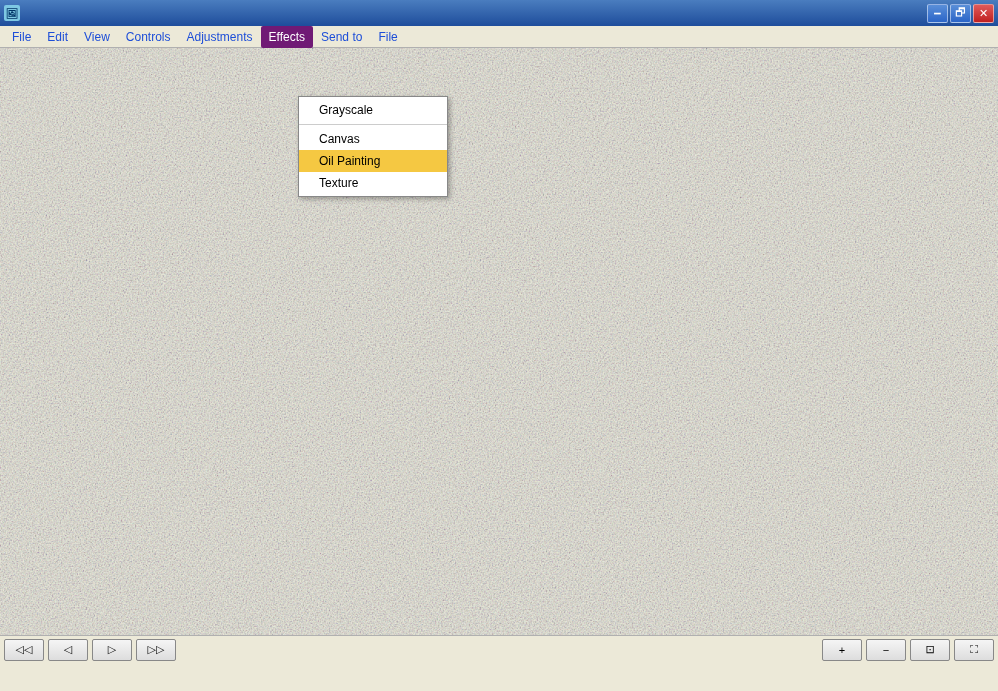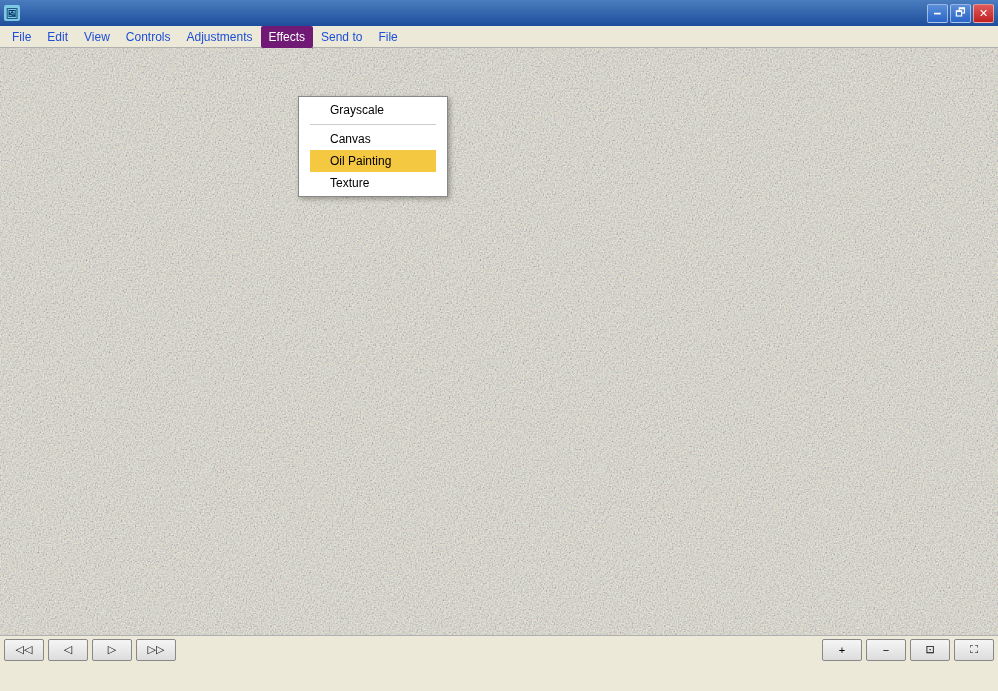--- a/index.html
+++ b/index.html
@@ -92,21 +92,21 @@
     
     #effects-dropdown {
       position: absolute;
       top: 48px;
       left: 298px;
       background: white;
       border: 1px solid #888;
       box-shadow: 2px 2px 5px rgba(0,0,0,0.3);
       z-index: 1000;
       min-width: 150px;
-      padding: 2px 11px;
+      padding: 2px 0;
     }
     .dropdown-item {
       padding: 4px 20px;
       cursor: pointer;
       font-size: 12px;
       color: #000;
       white-space: nowrap;
     }
     .dropdown-item.highlighted {
       background: #f5c842;

